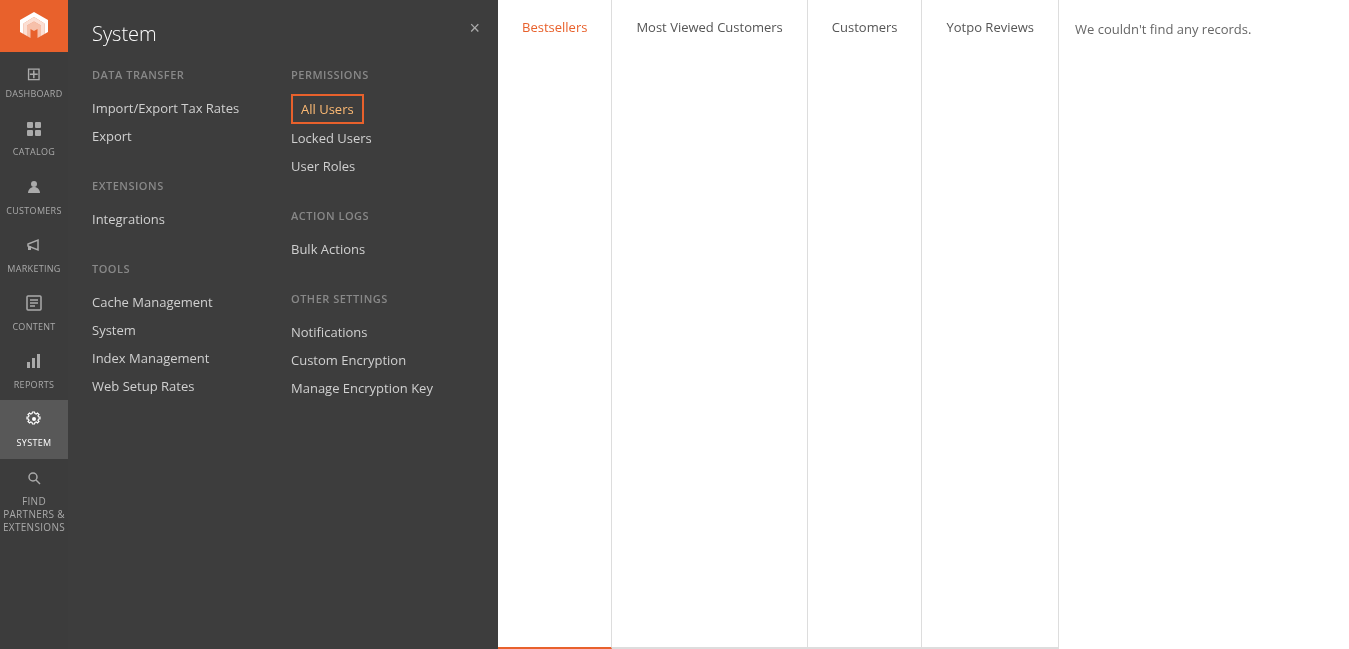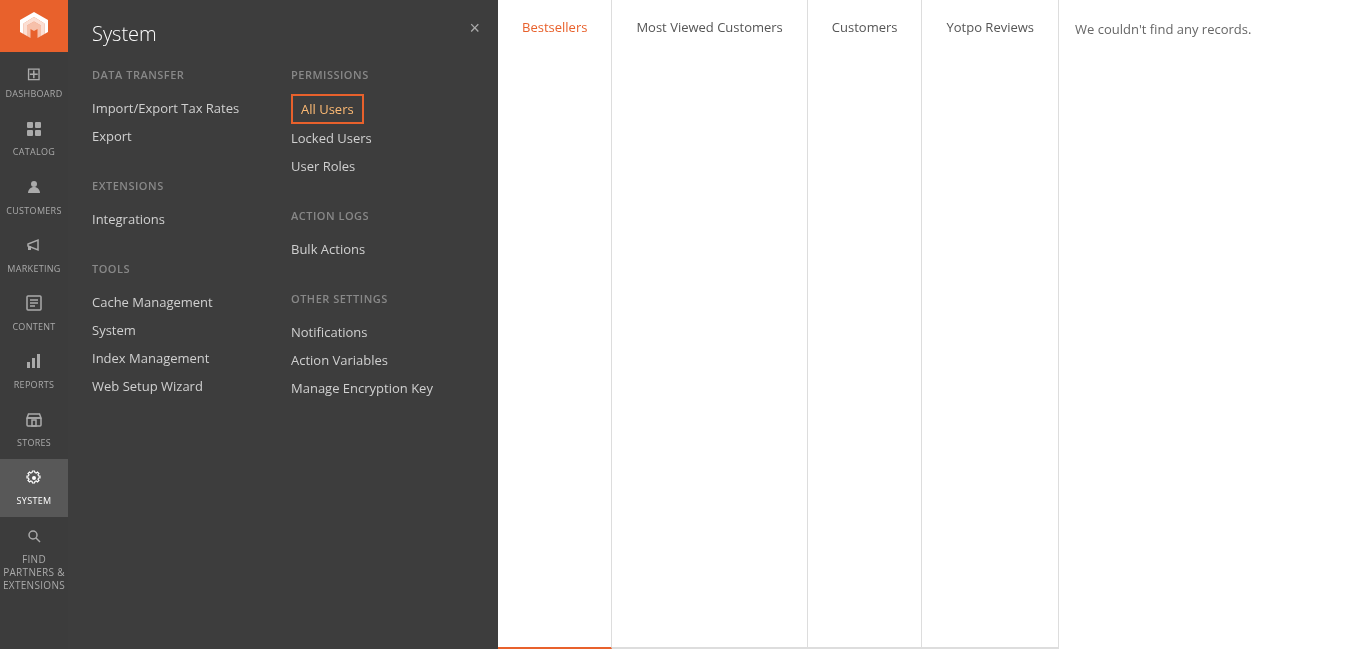--- a/index.html
+++ b/index.html
@@ -201,30 +201,20 @@
   <div class="sidebar-item">
     <div class="si-icon">
       <svg width="18" height="18" viewBox="0 0 18 18" fill="currentColor">
           <rect x="2" y="10" width="3" height="6"></rect>
           <rect x="7" y="6" width="3" height="10"></rect>
           <rect x="12" y="2" width="3" height="14"></rect>
         </svg>
     </div>
     <span>Reports</span>
   </div>
-  <div class="sidebar-item">
-    <div class="si-icon">
-      <svg width="18" height="18" viewBox="0 0 18 18" fill="none" stroke="currentColor" stroke-width="1.5">
-          <path d="M2 8h14l-1.5-4H3.5L2 8z"></path>
-          <rect x="2" y="8" width="14" height="8" rx="1"></rect>
-          <rect x="7" y="10" width="4" height="6"></rect>
-        </svg>
-    </div>
-    <span>Stores</span>
-  </div>
   <div class="sidebar-item active">
     <div class="si-icon">
       <svg width="18" height="18" viewBox="0 0 18 18" fill="currentColor">
           <path d="M9 11a2 2 0 1 0 0-4 2 2 0 0 0 0 4z"></path>
           <path fill-rule="evenodd" d="M7.5 2l-.5 1.5-1.3.5L4.5 3 3 4.5l1 1.2-.5 1.3H2v2h1.5l.5 1.3-1 1.2L4.5 13l1.2-1 1.3.5L7.5 14h2l.5-1.5 1.3-.5 1.2 1L14 11.5l-1-1.2.5-1.3H15v-2h-1.5l-.5-1.3 1-1.2L12.5 3l-1.2 1-1.3-.5L9.5 2h-2z" fill="none" stroke="currentColor" stroke-width="1.2"></path>
         </svg>
     </div>
     <span>System</span>
   </div>
   <div class="sidebar-item">
@@ -249,35 +239,35 @@
       <a class="panel-link">Import/Export Tax Rates</a>
       <a class="panel-link">Export</a>
 
       <div class="panel-section-title">Extensions</div>
       <a class="panel-link">Integrations</a>
 
       <div class="panel-section-title">Tools</div>
       <a class="panel-link">Cache Management</a>
       <a class="panel-link">System</a>
       <a class="panel-link">Index Management</a>
-      <a class="panel-link">Web Setup Wizard</a>
+      <a class="panel-link">Web Setup Rates</a>
     </div>
 
     <div class="panel-col">
       <div class="panel-section-title">Permissions</div>
       <a class="panel-link highlighted">All Users</a>
       <a class="panel-link">Locked Users</a>
       <a class="panel-link">User Roles</a>
 
       <div class="panel-section-title">Action Logs</div>
       <a class="panel-link">Bulk Actions</a>
 
       <div class="panel-section-title">Other Settings</div>
       <a class="panel-link">Notifications</a>
-      <a class="panel-link">Action Variables</a>
+      <a class="panel-link">Custom Encryption</a>
       <a class="panel-link">Manage Encryption Key</a>
     </div>
   </div>
 </div>
 
 <div class="main-content">
   <div class="tabs-bar">
     <div class="tab active">
       <span>Bestsellers</span>
     </div>

